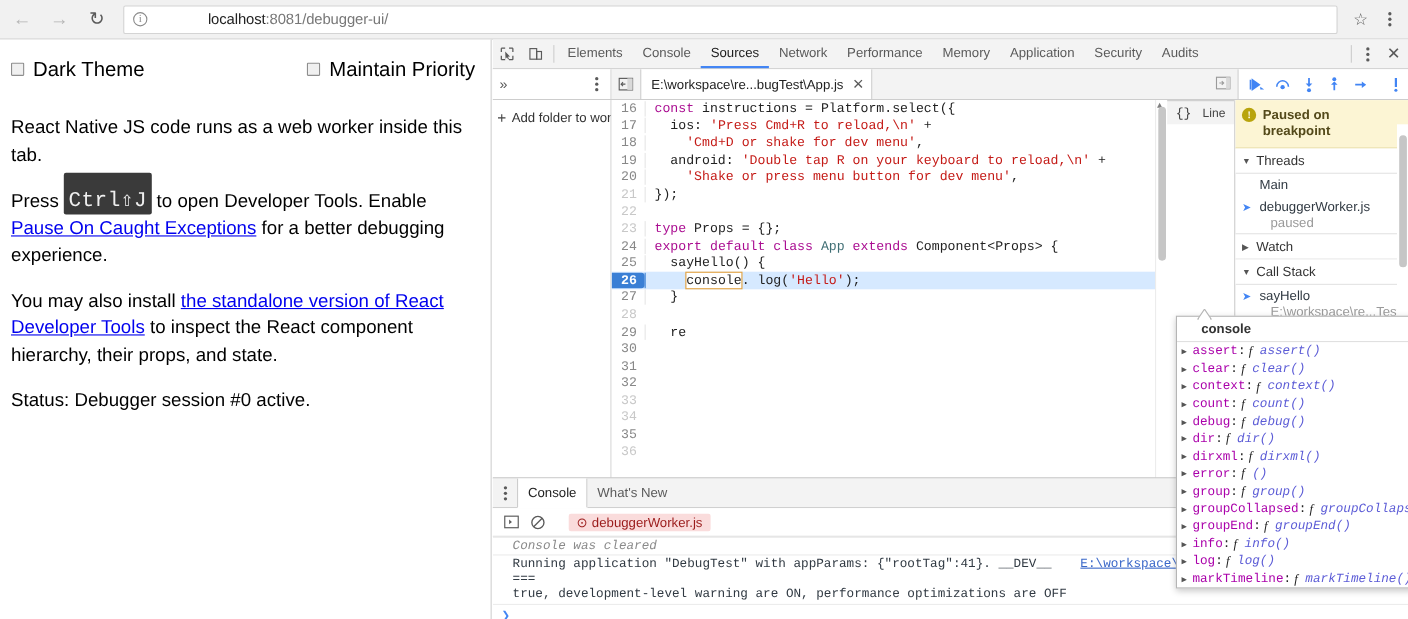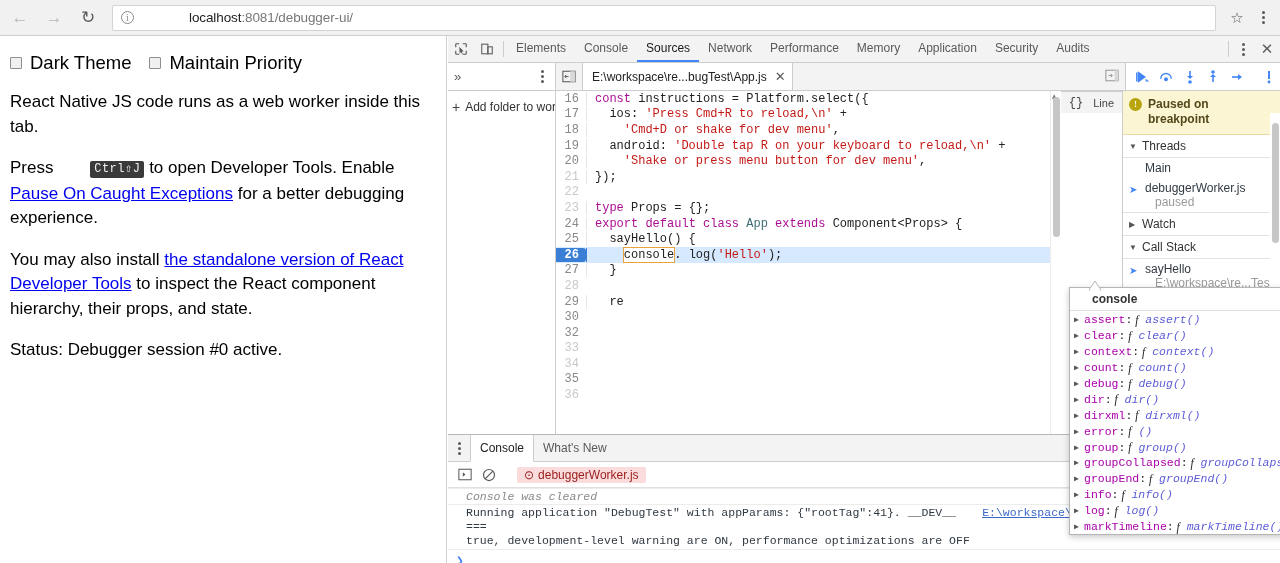--- a/index.html
+++ b/index.html
@@ -41,36 +41,36 @@
   #chrome-menu { width: 26px; margin-right: 4px; display:flex; flex-direction:column;
     align-items:center; justify-content:center; gap:2px; }
   #chrome-menu i { width:3px; height:3px; background:#5a5a5a; border-radius:50%; display:block; }
 
   
   #page-content {
     position: absolute; left: 0; top: 36px; width: 447px; height: 527px;
     background: #fff; border-right: 1px solid #d0d0d0;
     padding: 16px 14px 0 10px; overflow: hidden;
   }
-  #checkbox-row { display: flex; align-items: center; gap: 0; margin-bottom: 16px; }
+  #checkbox-row { display: flex; align-items: center; gap: 0; margin-bottom: 30px; justify-content: space-between; }
   .cb-label { display: flex; align-items: center; font-size: 18.5px; color: #000; }
   .cb-box {
     width: 12px; height: 12px; border: 1px solid #8e8e8e; background: #f0f0f0;
     margin-right: 8px; flex: none; border-radius: 1px;
   }
   .cb-label + .cb-label { margin-left: 18px; }
   #page-content p {
     margin: 0 0 17px 0; font-size: 17px; line-height: 24.5px; color: #000;
     max-width: 425px;
   }
   #page-content a { color: #0000ee; text-decoration: underline; }
   kbd.key {
     background: #3a3a3a; color: #efefef; font-family: "Liberation Mono", monospace;
-    font-size: 12px; padding: 1px 4px 2px 4px; border-radius: 2px;
-    letter-spacing: 0.5px; vertical-align: 1px; margin-left: 32px;
+    font-size: 19px; padding: 14px 4px 2px 4px; border-radius: 2px;
+    letter-spacing: 0.5px; vertical-align: 1px;
   }
 
   
   #devtools {
     position: absolute; left: 448px; top: 36px; width: 832px; height: 527px;
     background: #fff; font-size: 12px; color: #303942;
   }
   
   #dt-tabbar {
     height: 27px; border-bottom: 1px solid #cdcdcd; background: #f3f3f3;
@@ -432,20 +432,21 @@
             <div class="code-line"><div class="gutter blank">21</div><div class="codetext"><span class="pl">});</span></div></div>
             <div class="code-line"><div class="gutter blank">22</div><div class="codetext"><span class="pl"></span></div></div>
             <div class="code-line"><div class="gutter blank">23</div><div class="codetext"><span class="kw">type </span><span class="pl">Props = {};</span></div></div>
             <div class="code-line"><div class="gutter">24</div><div class="codetext"><span class="kw">export </span><span class="kw">default </span><span class="kw">class </span><span class="cls">App </span><span class="kw">extends </span><span class="pl">Component&lt;Props&gt; {</span></div></div>
             <div class="code-line"><div class="gutter">25</div><div class="codetext"><span class="pl">  sayHello() {</span></div></div>
             <div class="code-line bp"><div class="gutter">26</div><div class="codetext"><span class="pl">    </span><span class="pl sel-token">console</span><span class="pl">.</span><span class="pl"> log(</span><span class="str">'Hello'</span><span class="pl">);</span></div></div>
             <div class="code-line"><div class="gutter">27</div><div class="codetext"><span class="pl">  }</span></div></div>
             <div class="code-line"><div class="gutter blank">28</div><div class="codetext"><span class="pl"></span></div></div>
             <div class="code-line"><div class="gutter">29</div><div class="codetext"><span class="pl">  re</span></div></div>
             <div class="code-line"><div class="gutter">30</div><div class="codetext"><span class="pl"></span></div></div>
+            <div class="code-line"><div class="gutter">31</div><div class="codetext"><span class="pl"></span></div></div>
             <div class="code-line"><div class="gutter">32</div><div class="codetext"><span class="pl"></span></div></div>
             <div class="code-line"><div class="gutter blank">33</div><div class="codetext"><span class="pl"></span></div></div>
             <div class="code-line"><div class="gutter blank">34</div><div class="codetext"><span class="pl"></span></div></div>
             <div class="code-line"><div class="gutter">35</div><div class="codetext"><span class="pl"></span></div></div>
             <div class="code-line"><div class="gutter blank">36</div><div class="codetext"><span class="pl"></span></div></div>
           </div>
         <div id="editor-scroll">
           <div class="arrow" style="top:1px">▲</div>
           <div class="thumb"></div>
           <div class="arrow" style="bottom:1px">▼</div>

